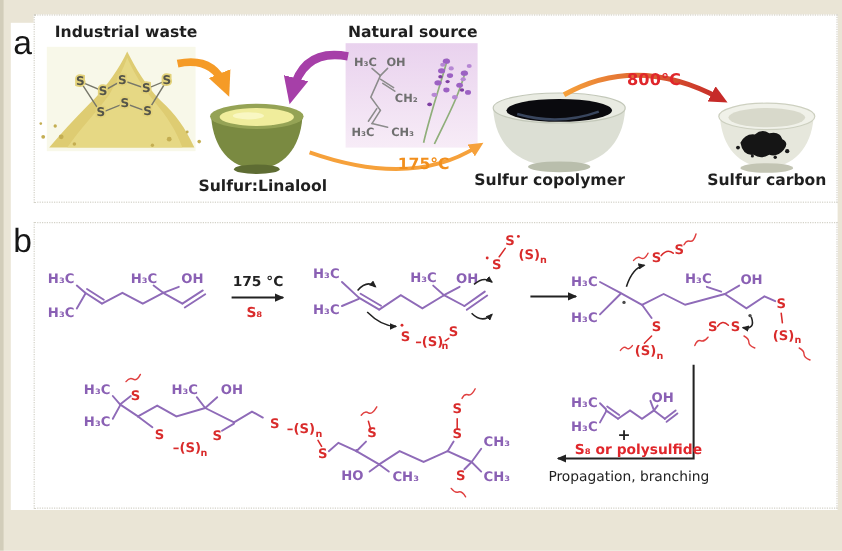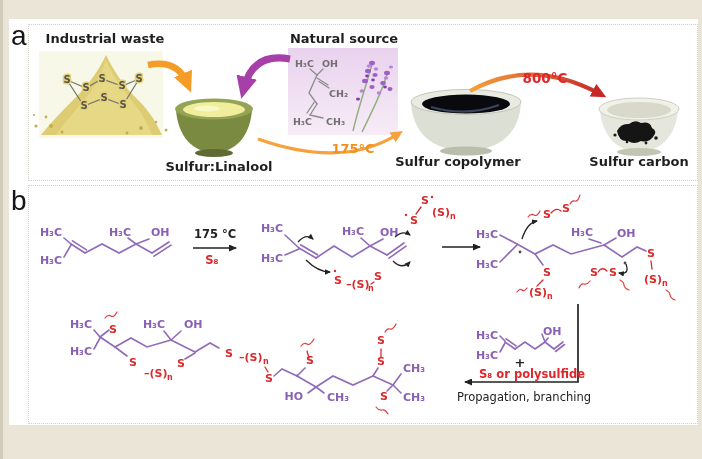--- a/index.html
+++ b/index.html
@@ -1,21 +1,21 @@
 <!DOCTYPE html>
 <html><head>
 <meta charset="utf-8">
 <style>
   html,body{margin:0;padding:0;}
   body{width:702px;height:459px;position:relative;background:#eae5d6;overflow:hidden;
        font-family:"Liberation Sans","DejaVu Sans",sans-serif;}
   .left-strip{position:absolute;left:0;top:0;width:3px;height:459px;background:#d2cdba;}
   .card{position:absolute;left:9px;top:19px;width:689px;height:406px;background:#ffffff;}
   .panel{position:absolute;background:#ffffff;border:1px dotted #d3d1c7;}
-  #panelA{left:28px;top:24px;width:668px;height:155px;}
+  #panelA{left:28px;top:12px;width:668px;height:155px;}
   #panelB{left:28px;top:185px;width:668px;height:237px;}
   .plabel{position:absolute;font-size:28px;color:#161616;line-height:1;
           font-family:"Liberation Sans",sans-serif;}
   #labA{left:11px;top:22px;}
   #labB{left:11px;top:187px;}
   svg{display:block;}
   text{font-family:"DejaVu Sans","Liberation Sans",sans-serif;}
   .cap{font-size:13px;font-weight:bold;fill:#1f1f1f;}
   .atomP{font-size:11px;font-weight:bold;fill:#8a60b4;}
   .atomR{font-size:11px;font-weight:bold;fill:#d92b2b;}

